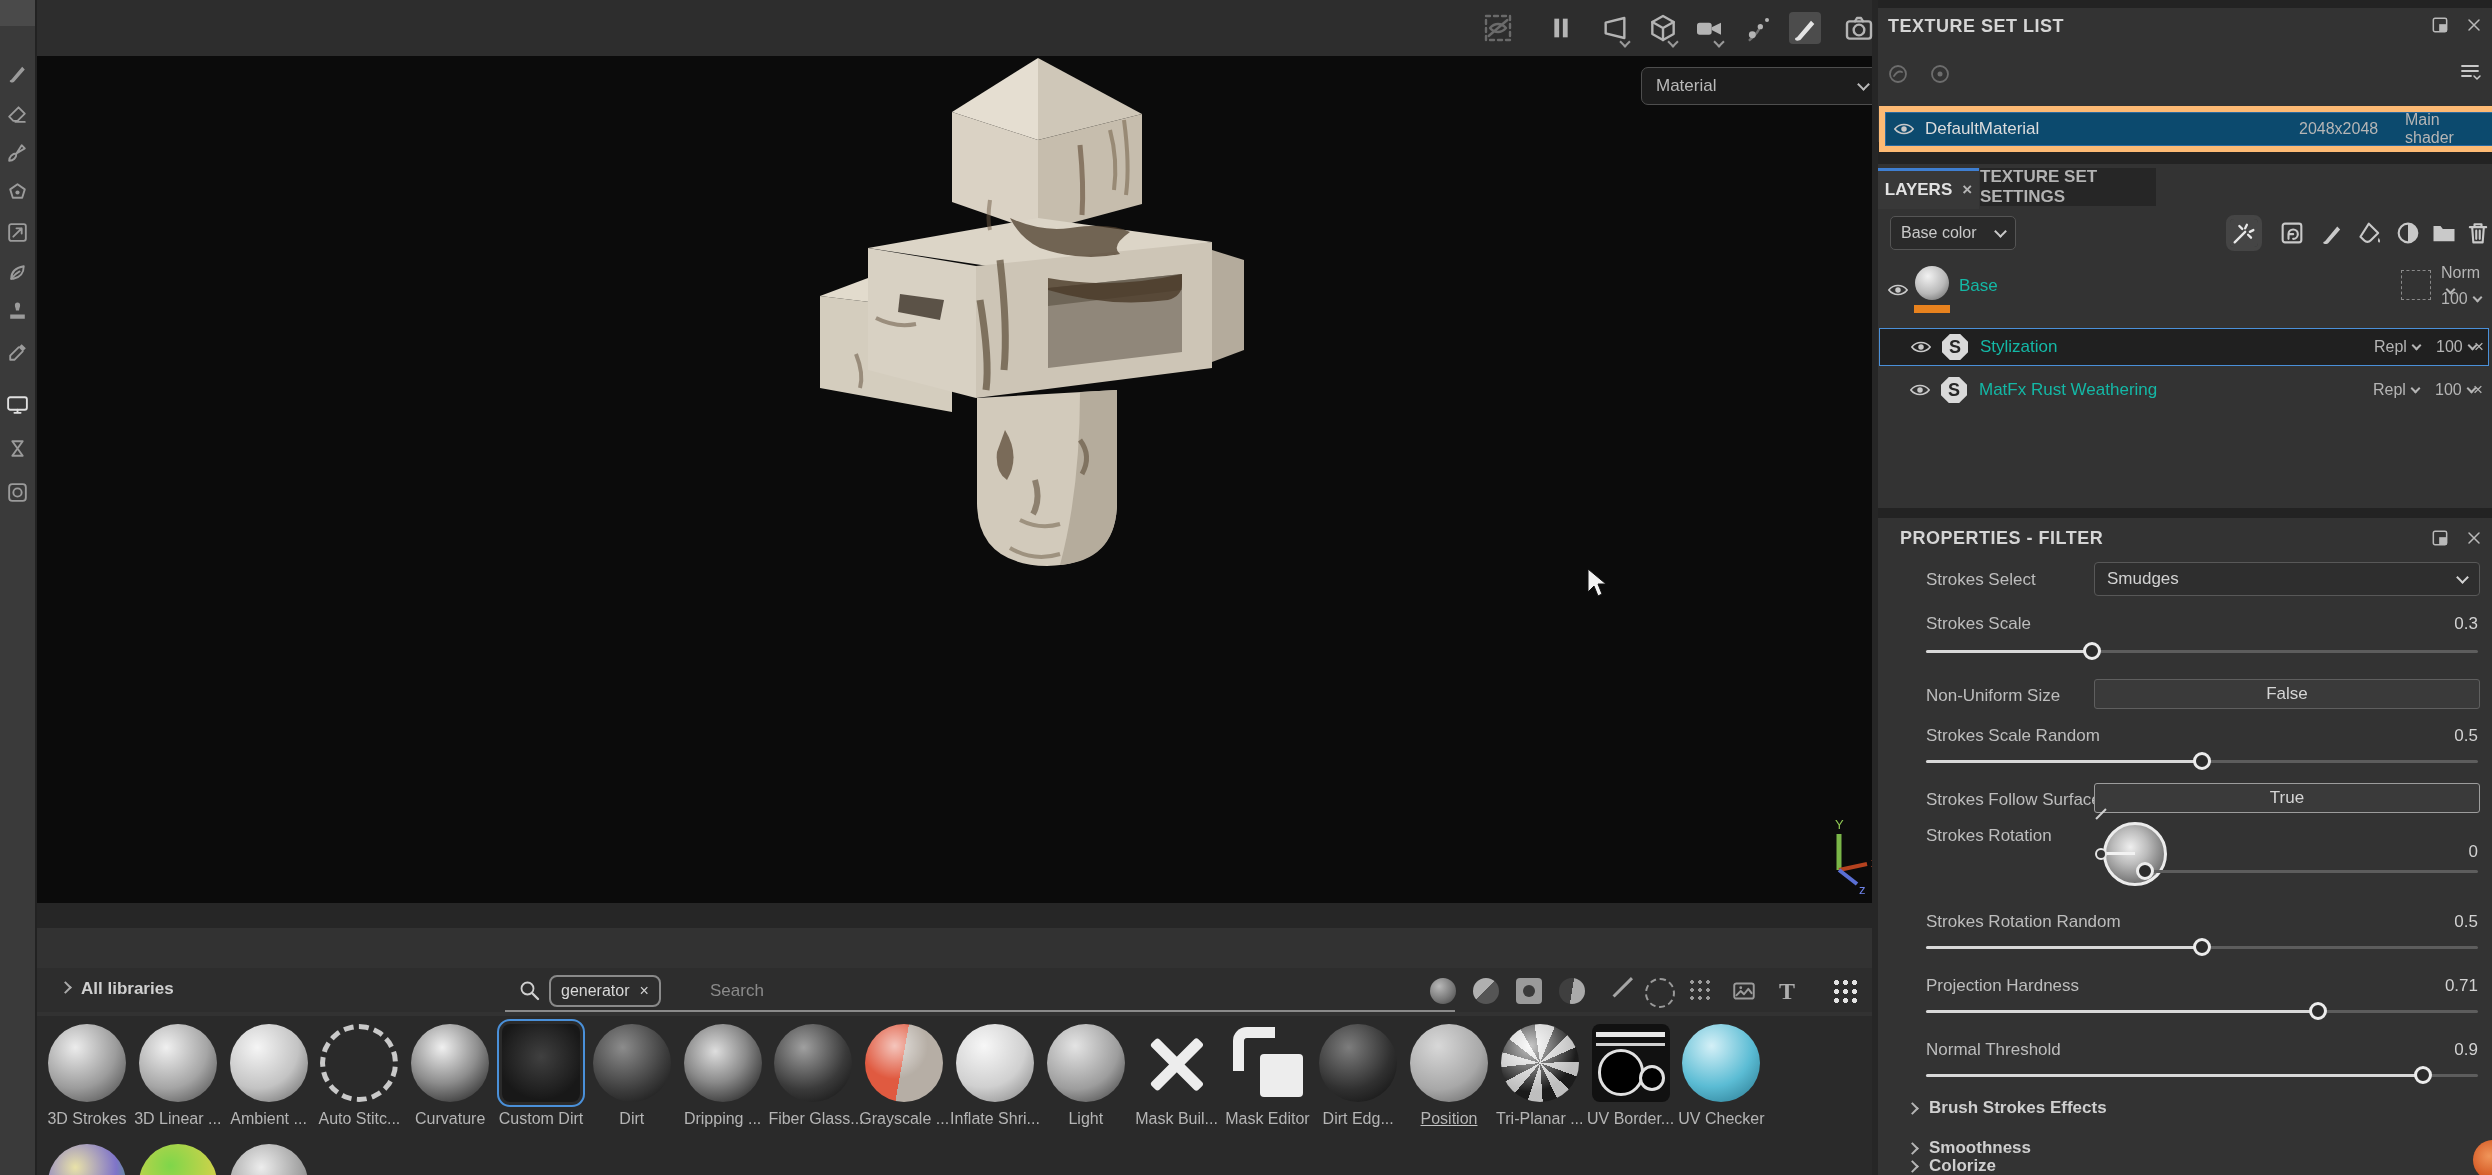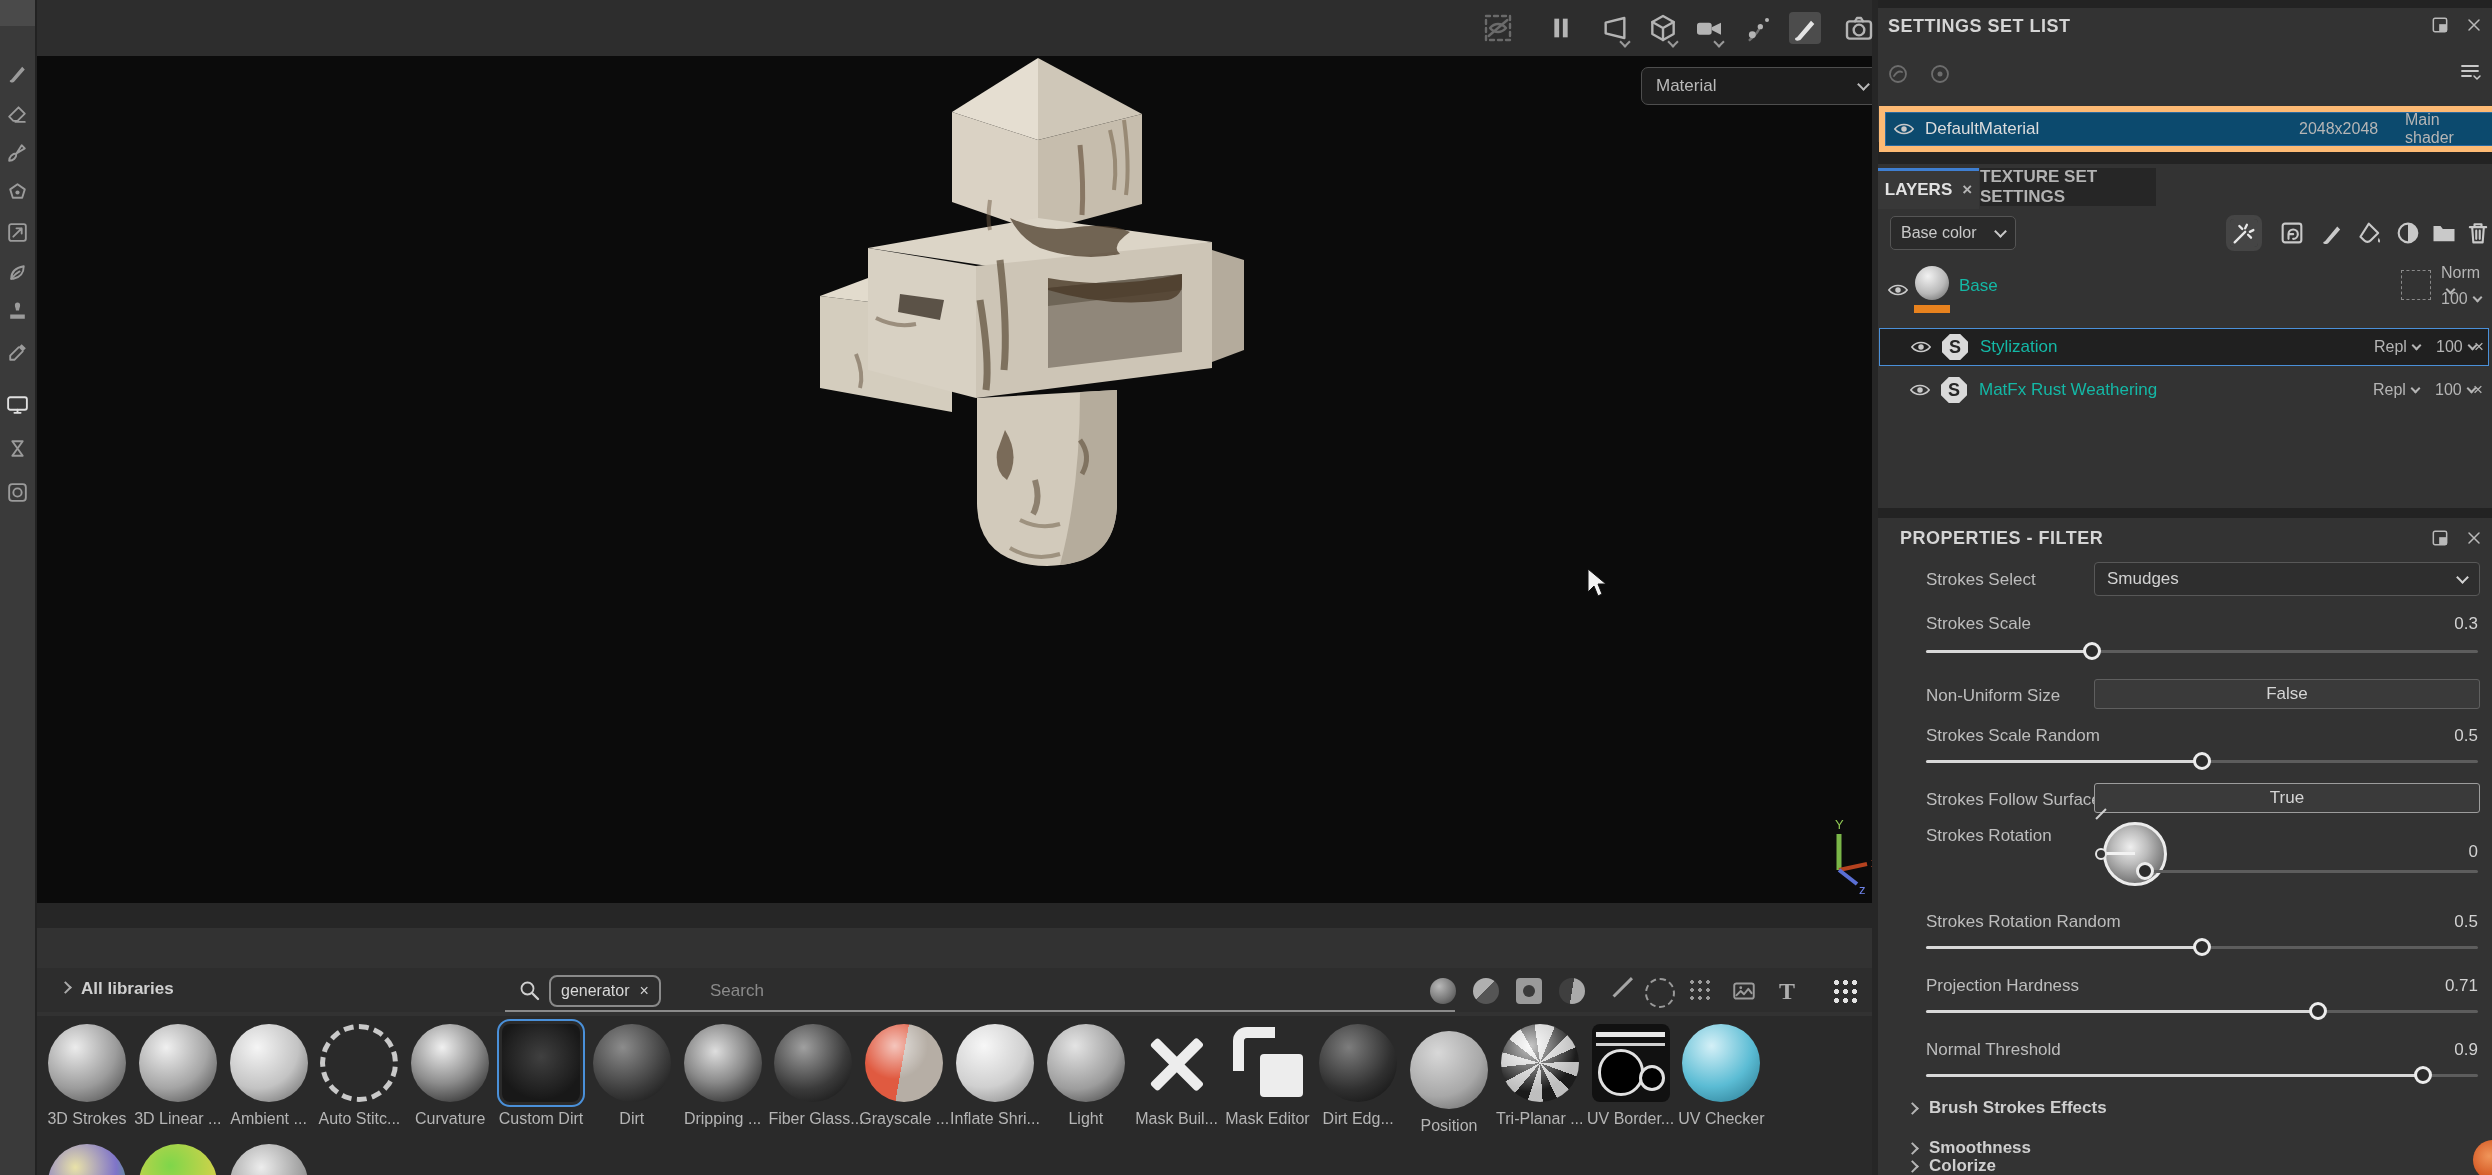--- a/index.html
+++ b/index.html
@@ -402,21 +402,21 @@
           <div class="thumb maskeditor">
             <div class="hook"></div>
             <div class="sq"></div>
           </div>
           <div class="alabel">Mask Editor</div>
         </div>
         <div class="asset" style="left: 1276.2px; top: 8px;">
           <div class="thumb sphere" style="background: radial-gradient(circle at 38% 30%, rgb(125, 125, 125), rgb(48, 48, 48) 58%, rgb(18, 18, 18) 92%);"></div>
           <div class="alabel">Dirt Edg...</div>
         </div>
-        <div class="asset" style="left: 1367px; top: 15px;">
+        <div class="asset" style="left: 1367px; top: 8px; text-decoration: underline;">
           <div class="thumb sphere" style="background: radial-gradient(circle at 36% 28%, rgb(216, 216, 216), rgb(168, 168, 168) 58%, rgb(106, 106, 106) 92%);"></div>
           <div class="alabel">Position</div>
         </div>
         <div class="asset" style="left: 1457.8px; top: 8px;">
           <div class="thumb sphere" style="background: radial-gradient(circle at 38% 28%, rgba(255, 255, 255, 0.75), rgba(0, 0, 0, 0.2) 62%), repeating-conic-gradient(rgb(238, 238, 238) 0deg, rgb(238, 238, 238) 22deg, rgb(34, 34, 34) 22deg, rgb(34, 34, 34) 44deg);"></div>
           <div class="alabel">Tri-Planar ...</div>
         </div>
         <div class="asset" style="left: 1548.6px; top: 8px;">
           <div class="thumb uvb">
             <div class="l1"></div>
@@ -440,21 +440,21 @@
           <div class="thumb sphere" style="background: radial-gradient(circle at 40% 30%, rgb(237, 237, 237), rgb(156, 156, 156) 60%, rgb(85, 85, 85) 92%);"></div>
         </div>
       </div>
   </div>
 
   <div id="rpanel" class="abs">
     <div class="seam" style="top:0;height:8px;"></div>
     <div class="seam" style="top:142px;height:22px;"></div>
     <div class="seam" style="top:508px;height:10px;"></div>
 
-    <span class="abs phdr-title" style="left:10px;top:16px;">SETTINGS SET LIST</span>
+    <span class="abs phdr-title" style="left:10px;top:16px;">TEXTURE SET LIST</span>
     <span class="abs win-ico" style="left:552px;top:15px;">
         <svg viewBox="0 0 24 24" fill="none" stroke="currentColor" stroke-width="1.8" stroke-linecap="round" stroke-linejoin="round">
           <rect x="4" y="4" width="16" height="16" rx="2"></rect>
           <rect x="11" y="11" width="9" height="9" fill="currentColor" stroke="none"></rect>
         </svg>
       </span>
     <span class="abs win-ico" style="left:586px;top:15px;">
         <svg viewBox="0 0 24 24" fill="none" stroke="currentColor" stroke-width="1.8" stroke-linecap="round" stroke-linejoin="round">
           <path d="M6 6 L18 18 M18 6 L6 18"></path>
         </svg>

